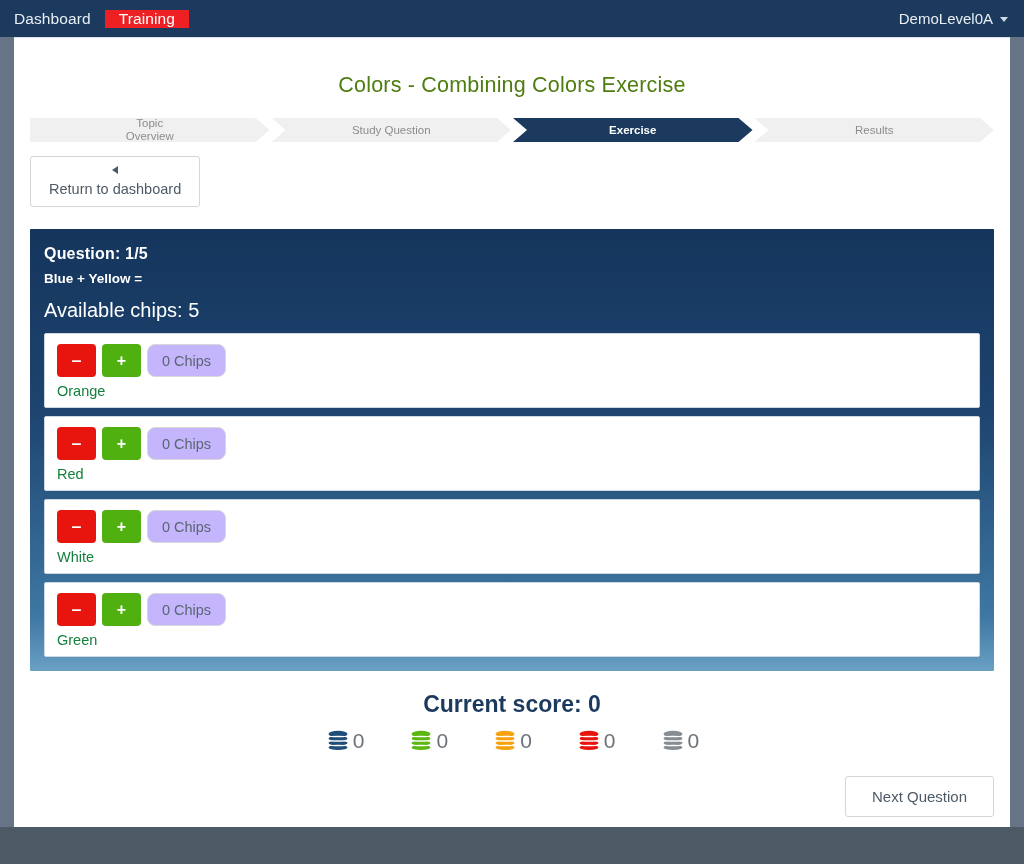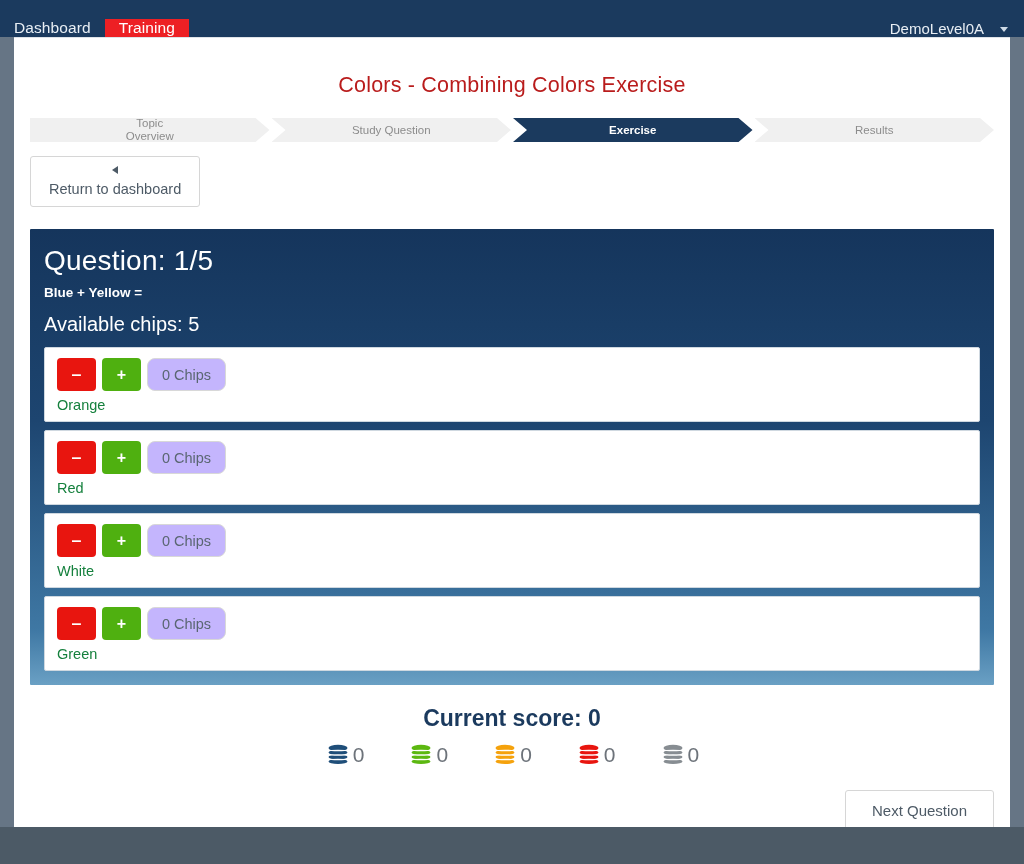--- a/index.html
+++ b/index.html
@@ -8,34 +8,34 @@
     font-family: "Liberation Sans", sans-serif;
     background: #4c5a66;
     overflow: hidden;
   }
 
   
   .navbar {
     position: absolute; top: 0; left: 0;
     width: 1024px; height: 37px;
     background: #1b3a5e;
-    display: flex; align-items: flex-end;
+    display: flex; align-items: center;
   }
   .nav-item {
     display: flex; align-items: center;
     padding: 0 14px;
     color: #e8eef4;
     font-size: 15.5px;
     letter-spacing: .1px;
     white-space: nowrap;
   }
   .nav-item.active { background: #ed2024; color: #ffffff; }
   .nav-spacer { flex: 1 1 auto; }
   .nav-user {
-    display: flex; align-items: center; gap: 16px;
+    display: flex; align-items: center; gap: 7px;
     padding: 0 16px 0 10px;
     color: #e8eef4; font-size: 15px;
   }
   .caret {
     width: 0; height: 0;
     border-left: 4.5px solid transparent;
     border-right: 4.5px solid transparent;
     border-top: 5px solid #cfdae6;
     margin-top: 2px;
   }
@@ -60,21 +60,21 @@
     width: 1024px; height: 37px;
     background: #4c5a66;
   }
 
   
   .page-title {
     margin-top: 35px;
     text-align: center;
     font-size: 21.5px;
     font-weight: 400;
-    color: #b91c1c;
+    color: #4d7c0f;
     letter-spacing: .2px;
   }
 
   
   .steps {
     position: relative;
     margin: 20px 16px 0 16px;
     height: 24px;
     display: flex;
   }
@@ -125,22 +125,22 @@
 
   
   .q-panel {
     margin: 22px 16px 0 16px;
     background: linear-gradient(180deg, #15355c 0%, #1d4570 42%, #3f78a4 88%, #6aa0c4 100%);
     padding: 16px 14px 14px 14px;
     border-radius: 1px;
   }
   .q-title {
     color: #ffffff;
-    font-size: 28px;
-    font-weight: 400;
+    font-size: 16px;
+    font-weight: 700;
     letter-spacing: .2px;
   }
   .q-formula {
     color: #ffffff;
     font-size: 13.5px;
     font-weight: 700;
     margin-top: 8px;
   }
   .q-available {
     color: #ffffff;

